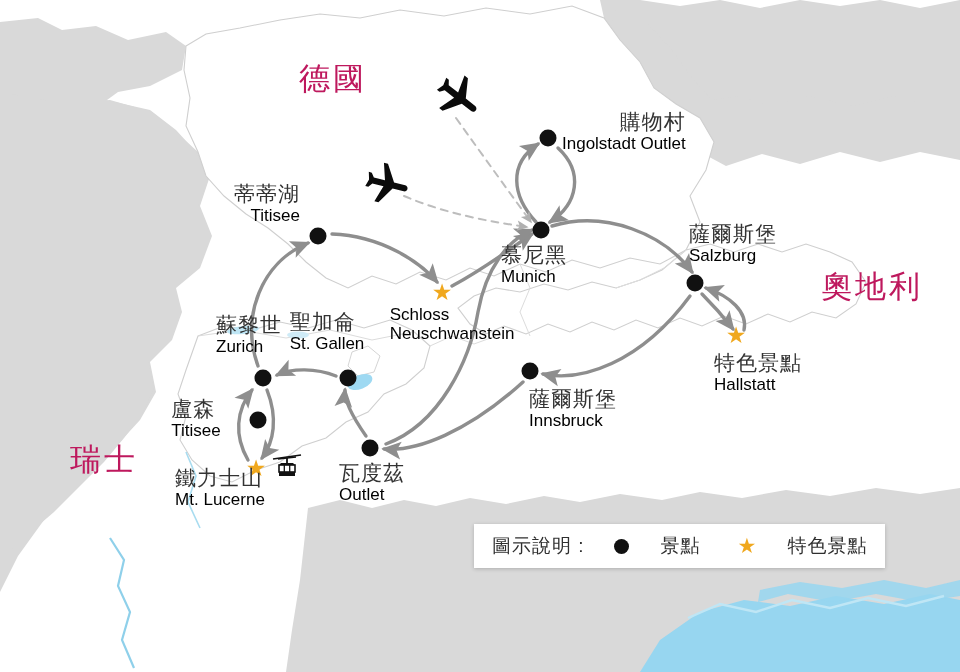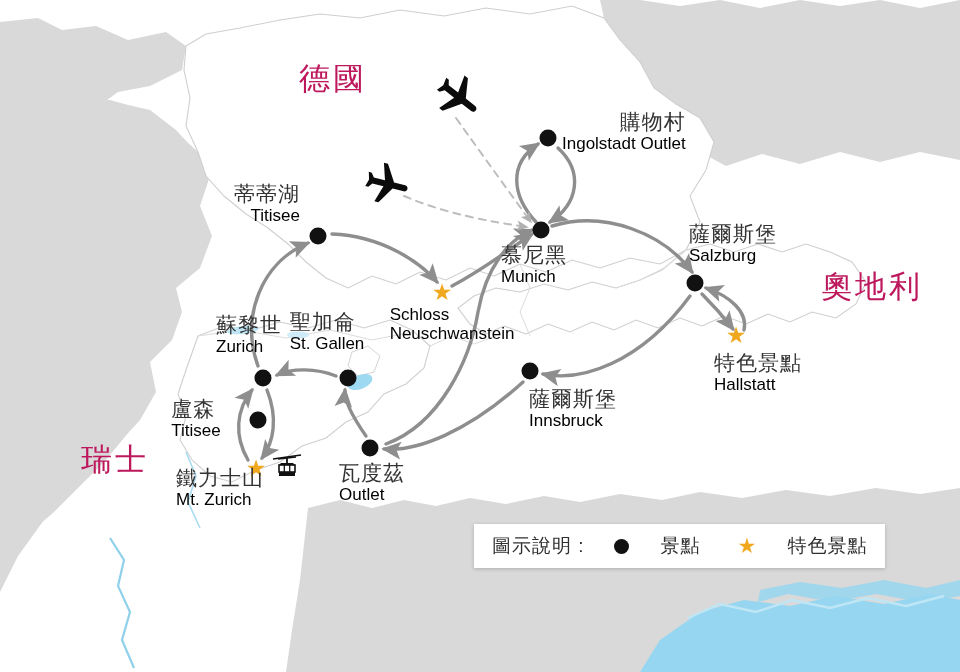--- a/index.html
+++ b/index.html
@@ -209,21 +209,21 @@
     </g>
 
     <g fill="none" stroke="#bdbdbd" stroke-width="2" stroke-dasharray="7 6" stroke-linecap="round">
       <path d="M456,118 C486,160 512,196 531,222" marker-end="url(#arwd)"></path>
       <path d="M404,196 C446,214 492,222 527,227" marker-end="url(#arwd)"></path>
     </g>
   </svg>
 
   <div class="country-label" style="left:333px;top:58px;transform:translateX(-50%)">德國</div>
   <div class="country-label" style="left:872px;top:266px;transform:translateX(-50%)">奧地利</div>
-  <div class="country-label" style="left:115px;top:439px;transform:translateX(-50%)">瑞士</div>
+  <div class="country-label" style="left:104px;top:439px;transform:translateX(-50%)">瑞士</div>
 
   <div class="plane" style="left:432px;top:72px;">
     <svg width="52" height="52" viewBox="0 0 24 24" style="transform:rotate(128deg)">
       <path fill="#0b0b0b" d="M21,16v-2l-8-5V3.5C13,2.67,12.33,2,11.5,2S10,2.67,10,3.5V9l-8,5v2l8-2.5V19l-2,1.5V22l3.5-1l3.5,1v-1.5L13,19v-5.5L21,16z"></path>
     </svg>
   </div>
   <div class="plane" style="left:362px;top:160px;">
     <svg width="50" height="50" viewBox="0 0 24 24" style="transform:rotate(104deg)">
       <path fill="#0b0b0b" d="M21,16v-2l-8-5V3.5C13,2.67,12.33,2,11.5,2S10,2.67,10,3.5V9l-8,5v2l8-2.5V19l-2,1.5V22l3.5-1l3.5,1v-1.5L13,19v-5.5L21,16z"></path>
     </svg>
@@ -325,21 +325,21 @@
     <span class="en">Zurich</span>
   </div>
 
   <div class="label ctr" style="left:196px;top:397px">
     <span class="zh">盧森</span>
     <span class="en">Titisee</span>
   </div>
 
   <div class="label ctr" style="left:220px;top:466px">
     <span class="zh">鐵力士山</span>
-    <span class="en">Mt. Zurich</span>
+    <span class="en">Mt. Lucerne</span>
   </div>
 
   <div class="label ctr" style="left:372px;top:461px">
     <span class="zh">瓦度茲</span>
     <span class="en">Outlet</span>
   </div>
 
   <div id="legend" style="left:474px;top:524px">
     <span class="lg-text">圖示說明 :</span>
     <span class="lg-dot"></span>

